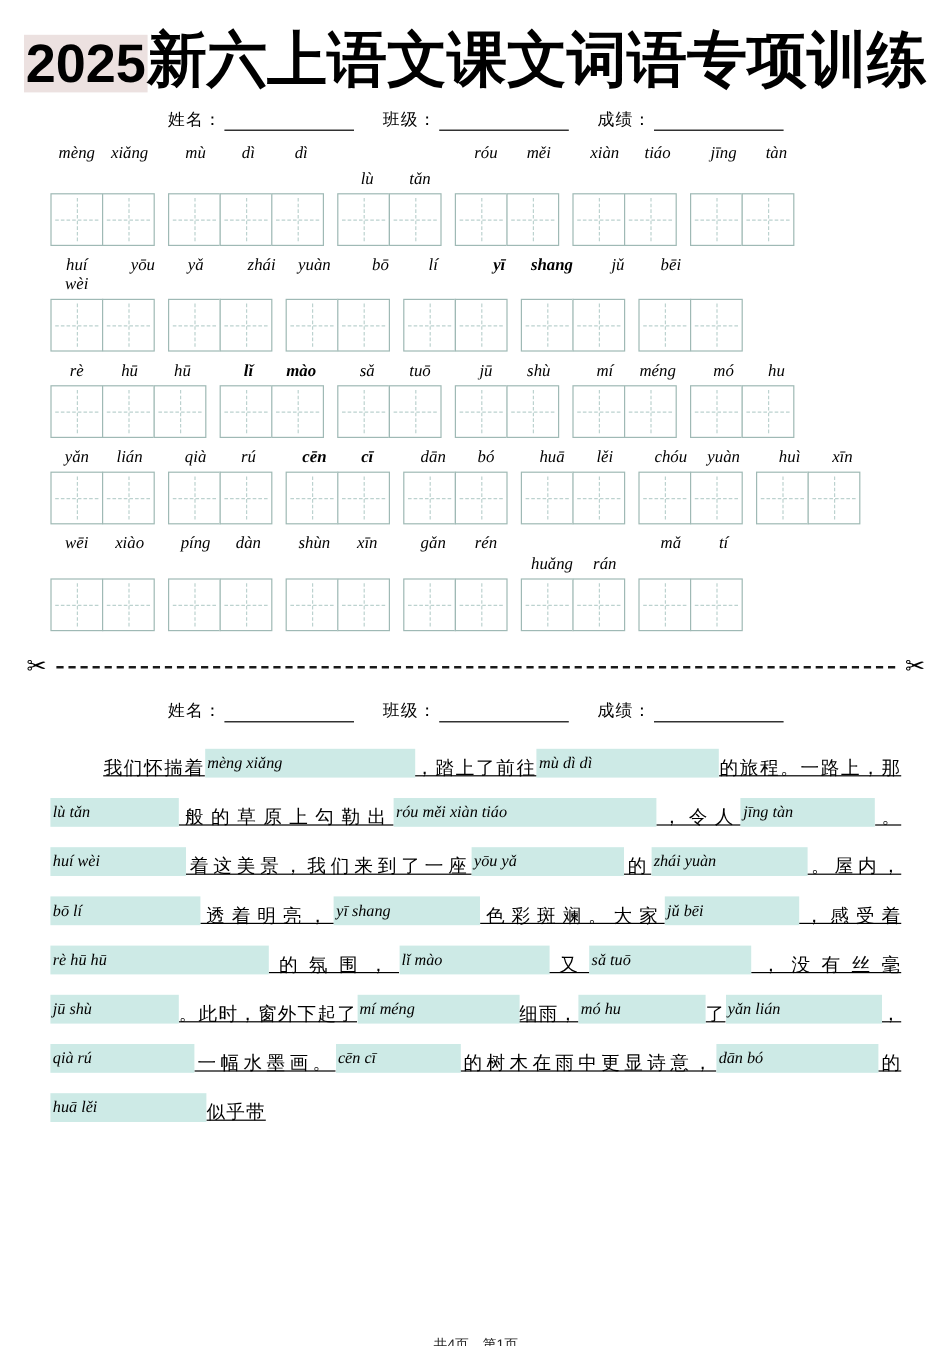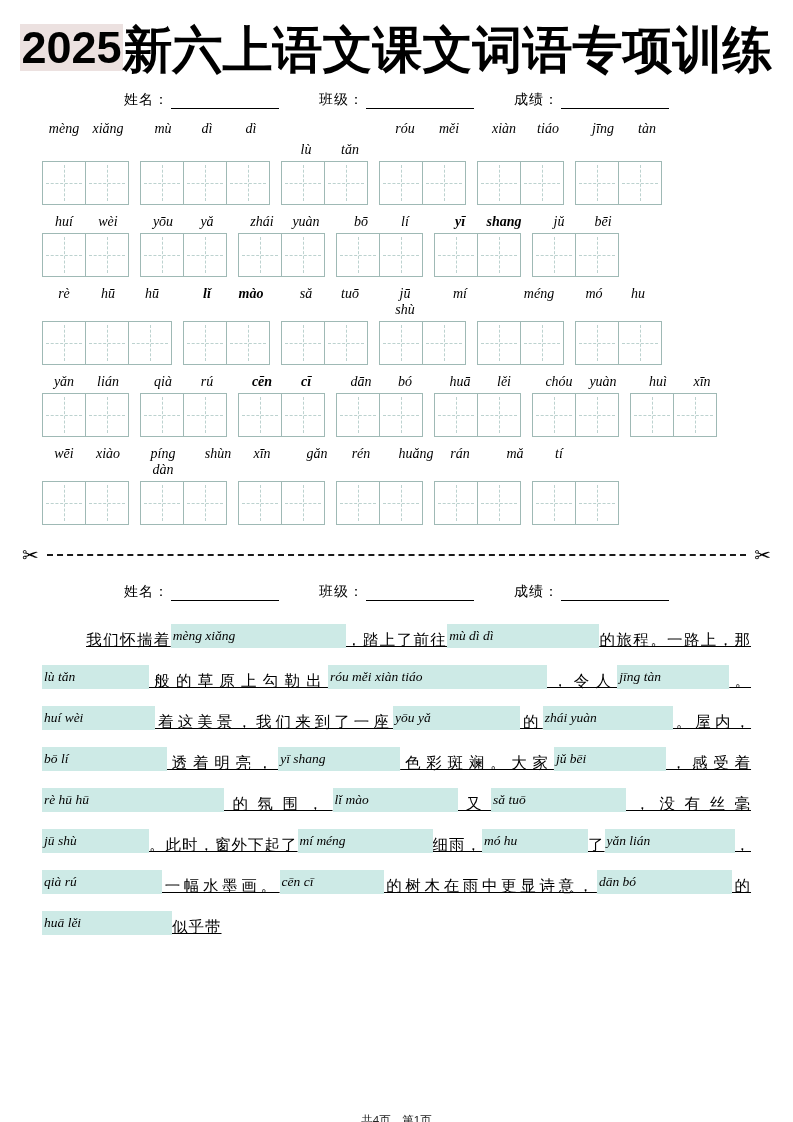--- a/index.html
+++ b/index.html
@@ -9,21 +9,21 @@
     background:#ffffff;
     font-family:"Liberation Serif", serif;
     color:#000;
     position:relative;
     overflow:hidden;
   }
   .page { position:relative; width:793px; height:1122px; padding:0 40px; }
 
   
   .title-row {
-    display:flex; align-items:flex-start; justify-content:center;
+    display:flex; align-items:flex-end; justify-content:center;
     margin-top:24px;
     white-space:nowrap;
   }
   .title-year {
     font-family:"Liberation Sans", sans-serif;
     font-weight:bold;
     font-size:45px;
     background:#ece1e0;
     line-height:1.05;
     padding:0 1px;
@@ -39,21 +39,21 @@
     font-family:"Liberation Sans", sans-serif;
     font-weight:bold;
     font-size:25px;
     margin-top:6px;
   }
 
   
   .info-line {
     display:flex;
     justify-content:center;
-    gap:40px;
+    gap:24px;
     margin-top:14px;
     font-size:14px;
     font-family:"Liberation Serif", serif;
   }
   .info-item { display:flex; align-items:flex-end; }
   .info-item .lbl { letter-spacing:1px; }
   .info-item .blank {
     display:inline-block;
     width:108px;
     border-bottom:1px solid #000;
@@ -239,21 +239,21 @@
         <div class="word-group">
           <div class="tian"></div>
           <div class="tian"></div>
         </div>
         <div class="word-group">
           <div class="tian"></div>
           <div class="tian"></div>
         </div>
       </div>
       <div class="pinyin-row">
-        <span style="display: flex; margin-right: 11px;">
+        <span style="display: flex; margin-right: 11px; flex-direction: column;">
           <span class="pinyin-cell">huí</span>
           <span class="pinyin-cell">wèi</span>
         </span>
         <span style="display: flex; margin-right: 11px;">
           <span class="pinyin-cell">yōu</span>
           <span class="pinyin-cell">yǎ</span>
         </span>
         <span style="display: flex; margin-right: 11px;">
           <span class="pinyin-cell">zhái</span>
           <span class="pinyin-cell">yuàn</span>
@@ -304,25 +304,25 @@
           <span class="pinyin-cell">hū</span>
         </span>
         <span style="display: flex; margin-right: 11px; font-weight: bold;">
           <span class="pinyin-cell">lǐ</span>
           <span class="pinyin-cell">mào</span>
         </span>
         <span style="display: flex; margin-right: 11px;">
           <span class="pinyin-cell">sǎ</span>
           <span class="pinyin-cell">tuō</span>
         </span>
-        <span style="display: flex; margin-right: 11px; flex-direction: column;">
+        <span style="display: flex; margin-right: 11px;">
           <span class="pinyin-cell">jū</span>
           <span class="pinyin-cell">shù</span>
         </span>
-        <span style="display: flex; margin-right: 11px; gap: 35px;">
+        <span style="display: flex; margin-right: 11px;">
           <span class="pinyin-cell">mí</span>
           <span class="pinyin-cell">méng</span>
         </span>
         <span style="display: flex; margin-right: 11px;">
           <span class="pinyin-cell">mó</span>
           <span class="pinyin-cell">hu</span>
         </span>
       </div>
       <div class="boxes-row">
         <div class="word-group">
@@ -409,33 +409,33 @@
         <div class="word-group">
           <div class="tian"></div>
           <div class="tian"></div>
         </div>
       </div>
       <div class="pinyin-row">
         <span style="display: flex; margin-right: 11px;">
           <span class="pinyin-cell">wēi</span>
           <span class="pinyin-cell">xiào</span>
         </span>
-        <span style="display: flex; margin-right: 11px; flex-direction: column;">
+        <span style="display: flex; margin-right: 11px;">
           <span class="pinyin-cell">píng</span>
           <span class="pinyin-cell">dàn</span>
         </span>
         <span style="display: flex; margin-right: 11px;">
           <span class="pinyin-cell">shùn</span>
           <span class="pinyin-cell">xīn</span>
         </span>
         <span style="display: flex; margin-right: 11px;">
           <span class="pinyin-cell">gǎn</span>
           <span class="pinyin-cell">rén</span>
         </span>
-        <span style="display: flex; margin-right: 11px;">
+        <span style="display: flex; margin-right: 11px; margin-top: 17px;">
           <span class="pinyin-cell">huǎng</span>
           <span class="pinyin-cell">rán</span>
         </span>
         <span style="display: flex; margin-right: 11px;">
           <span class="pinyin-cell">mǎ</span>
           <span class="pinyin-cell">tí</span>
         </span>
       </div>
       <div class="boxes-row">
         <div class="word-group">

